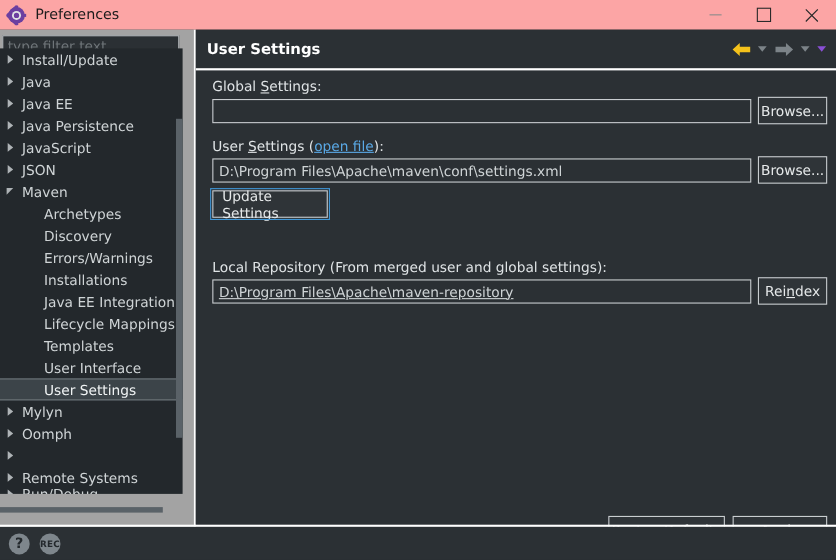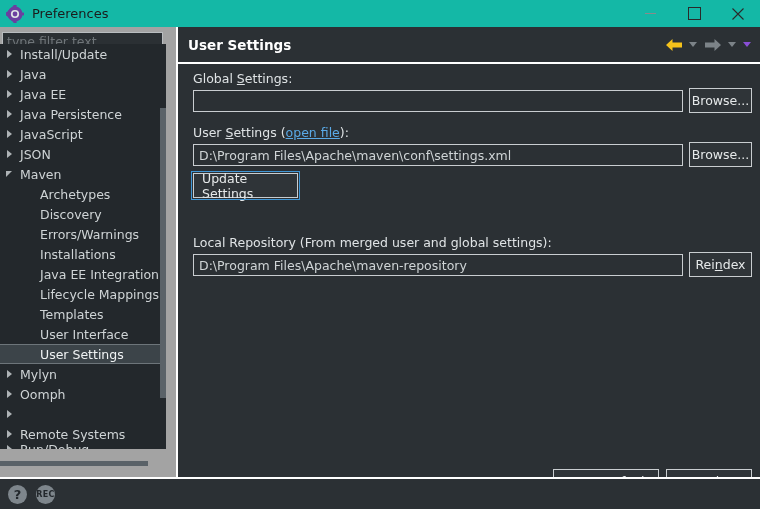--- a/index.html
+++ b/index.html
@@ -8,21 +8,21 @@
     background:#2b3034;
     font-family:"DejaVu Sans","Liberation Sans",sans-serif;
     font-size:12.5px;color:#e6e9ea;
     -webkit-font-smoothing:antialiased;
   }
   .app{position:relative;width:760px;height:509px;}
 
   
   .titlebar{
     position:absolute;left:0;top:0;width:760px;height:27px;
-    background:#14b8a6;display:flex;align-items:center;
+    background:#fca5a5;display:flex;align-items:center;
   }
   .tb-icon{width:18px;height:18px;margin-left:6px;position:relative;flex:0 0 auto;}
   .tb-title{margin-left:8px;color:#1b1b1b;font-size:13px;}
   .tb-ctrls{margin-left:auto;display:flex;height:27px;}
   .tb-btn{width:44px;height:27px;display:flex;align-items:center;justify-content:center;
           color:#2a2a2a;font-size:13px;line-height:1;}
   .tb-btn.min span{display:block;width:11px;height:1px;background:#8a8a8a;}
   .tb-btn.max span{display:block;width:11px;height:11px;border:1px solid #2a2a2a;}
   .tb-btn.close svg{display:block;}
 
@@ -94,21 +94,21 @@
 
   
   #lbl-global{position:absolute;left:15px;top:8px;}
   #fld-global{position:absolute;left:15px;top:27px;width:490px;}
   #btn-browse-global{position:absolute;left:511px;top:25px;width:63px;}
   #lbl-user{position:absolute;left:15px;top:62px;}
   #fld-user{position:absolute;left:15px;top:81px;width:490px;}
   #btn-browse-user{position:absolute;left:511px;top:79px;width:63px;}
   #btn-update{position:absolute;left:15px;top:110px;width:105px;}
   #lbl-local{position:absolute;left:15px;top:172px;}
-  #fld-local{position:absolute;left:15px;top:191px;width:490px;}
+  #fld-local{position:absolute;left:15px;top:191px;width:490px;text-decoration:underline;}
   #btn-reindex{position:absolute;left:511px;top:189px;width:63px;}
   #btn-restore{position:absolute;left:375px;top:406px;width:106px;}
   #btn-apply{position:absolute;left:488px;top:406px;width:86px;}
 
   
   .bottom{position:absolute;left:0;top:479px;width:760px;height:30px;background:#2b3034;}
   .circ{position:absolute;top:6px;width:19px;height:19px;border-radius:50%;
         background:#7e868c;display:flex;align-items:center;justify-content:center;
         color:#23282c;font-weight:bold;}
   #help-icon{left:8px;font-size:13px;}

